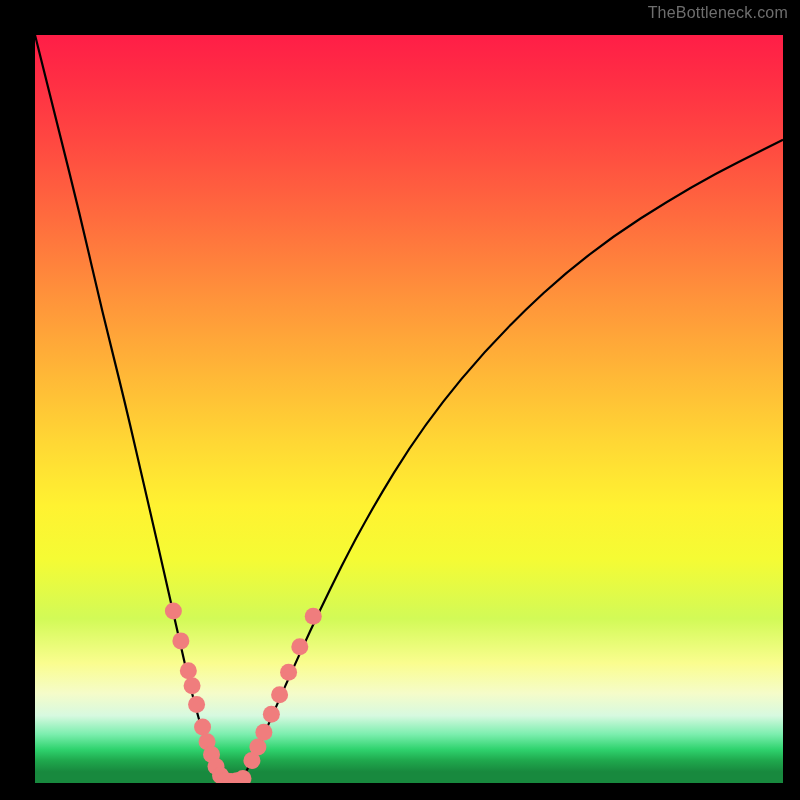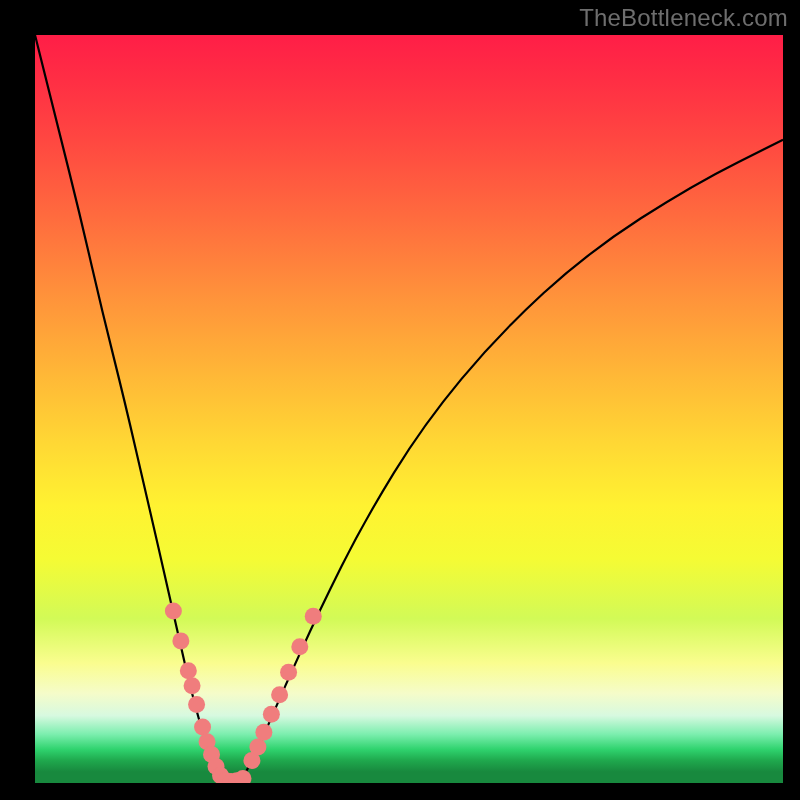--- a/index.html
+++ b/index.html
@@ -56,21 +56,21 @@
     position: absolute;
     left: 0; top: 0;
     width: 748px;
     height: 748px;
   }
   .watermark {
     position: absolute;
     top: 4px;
     right: 12px;
     color: #6e6e6e;
-    font-size: 24px;
+    font-size: 16px;
     letter-spacing: 0.2px;
     font-weight: 400;
     user-select: none;
   }
 </style>
 </head>
 <body>
 
 <div class="frame">
   <div class="plot-area">

